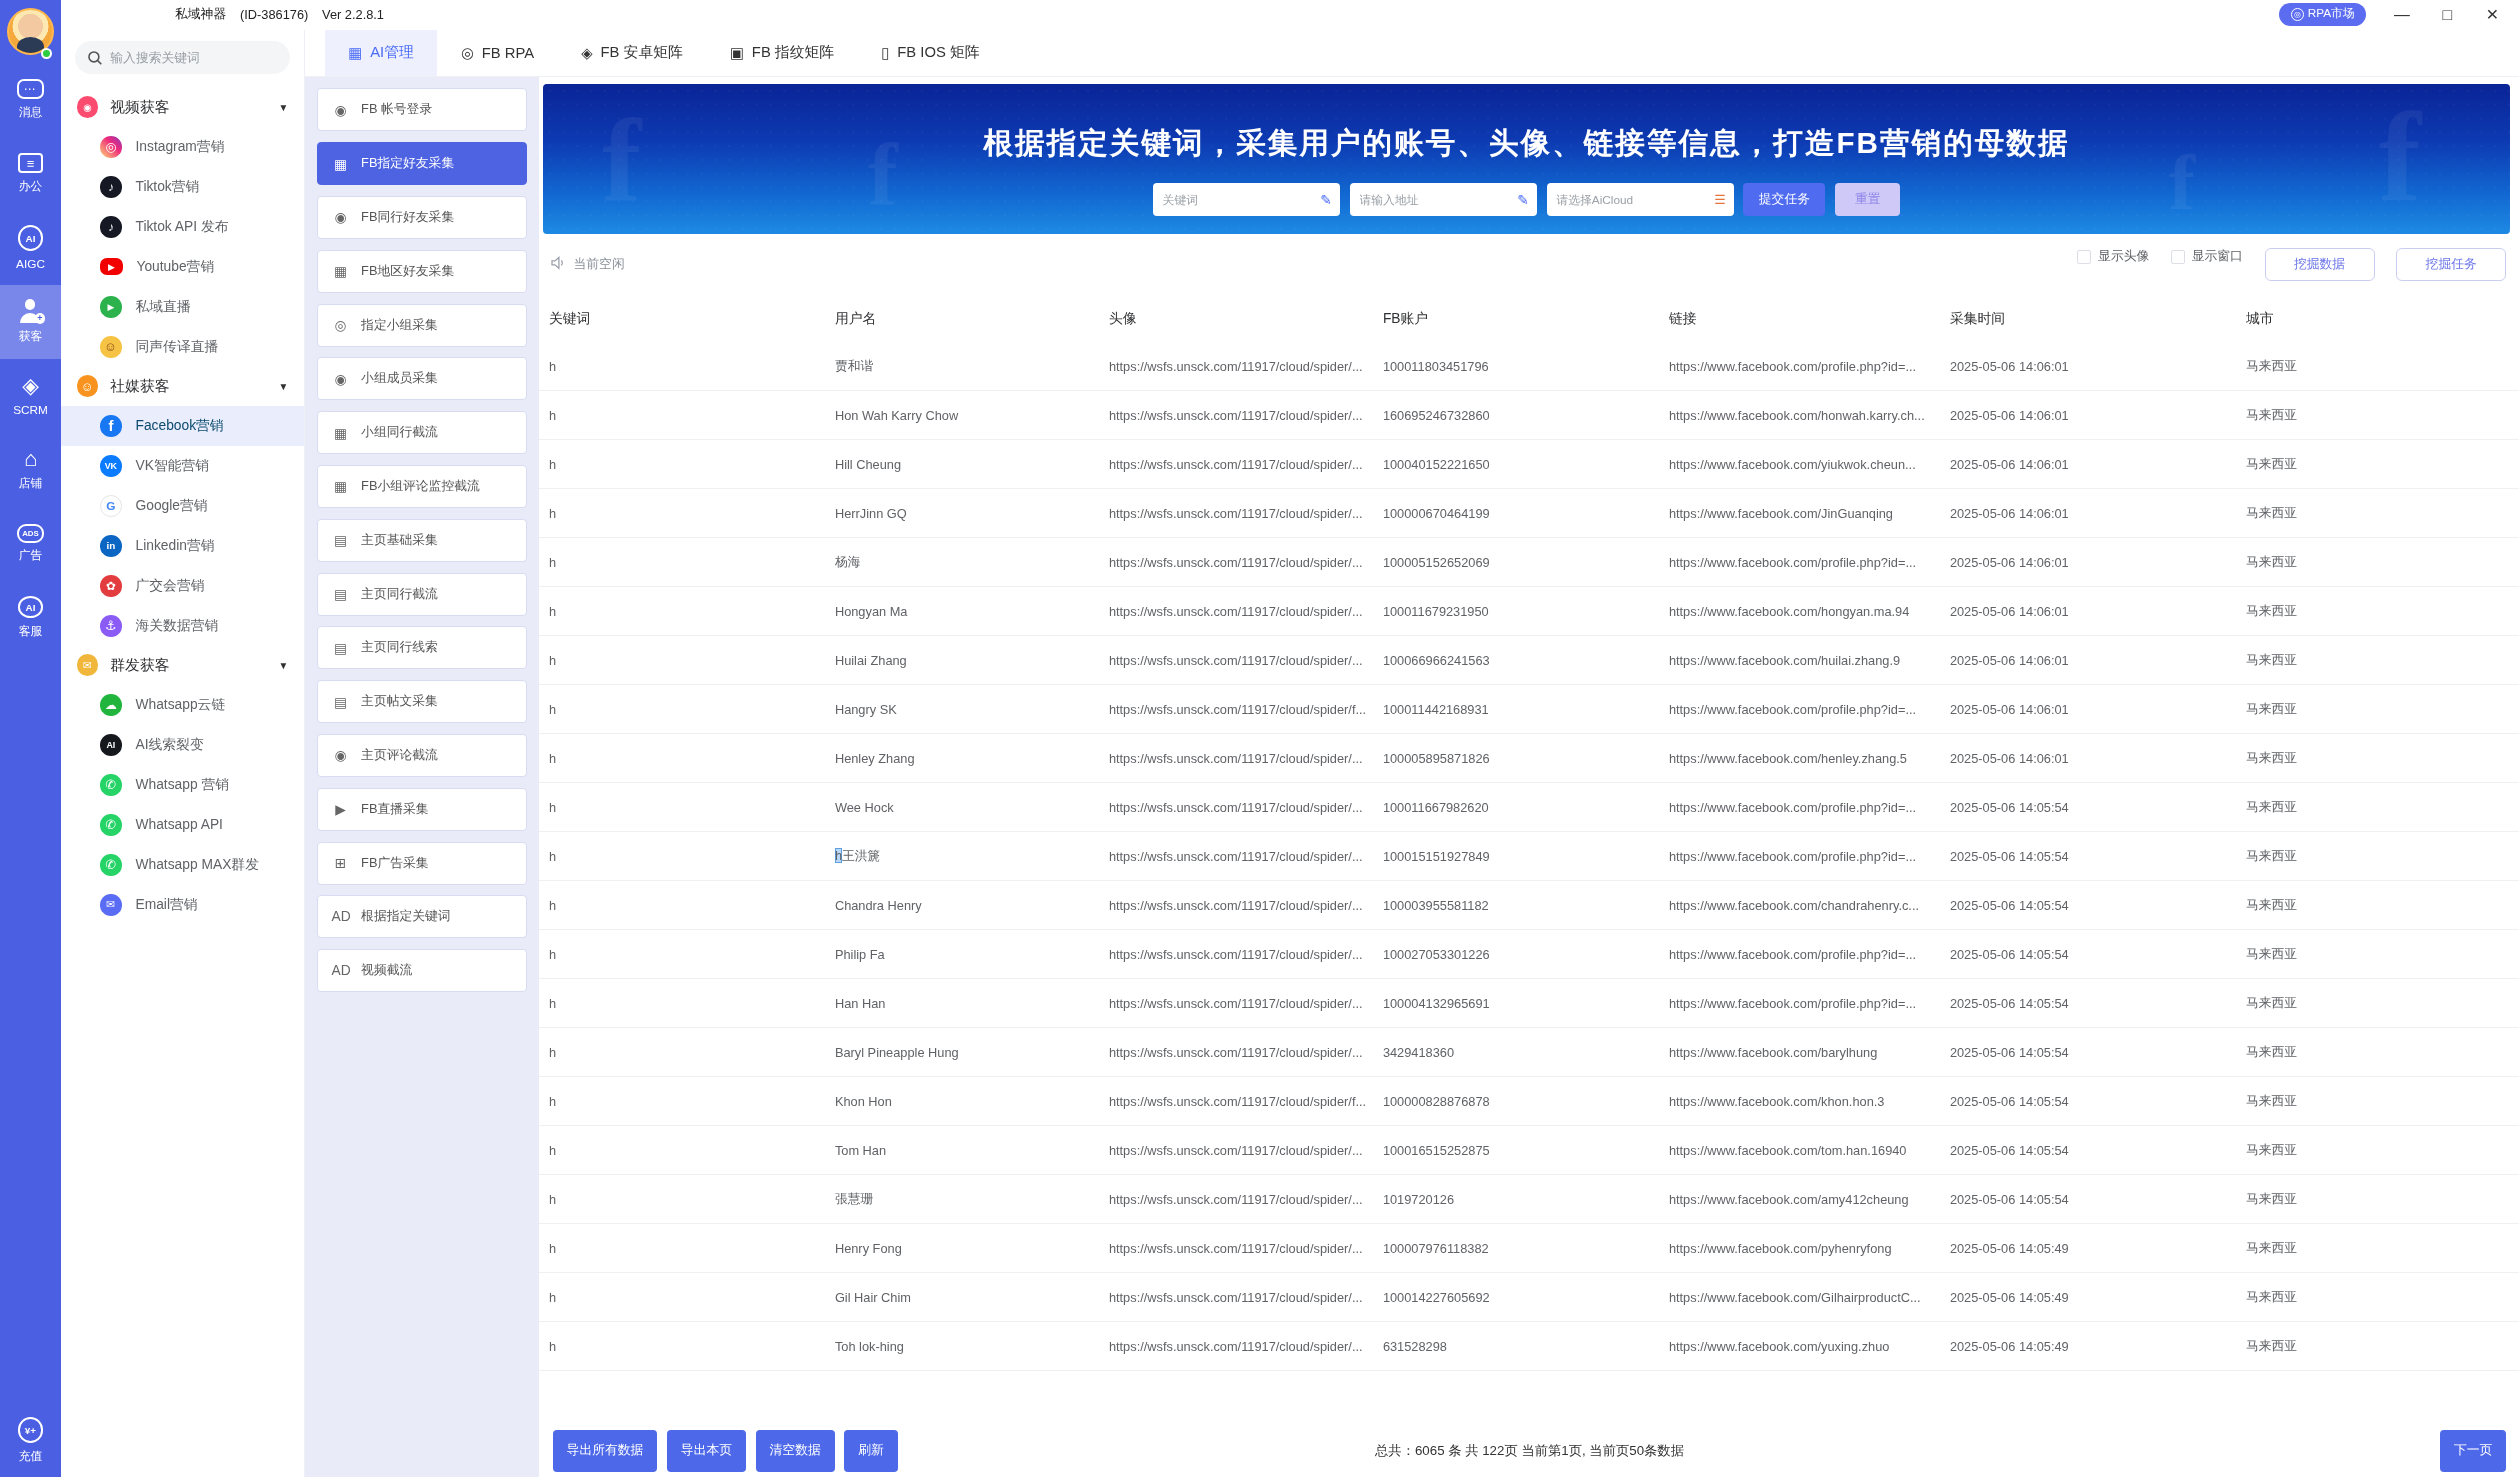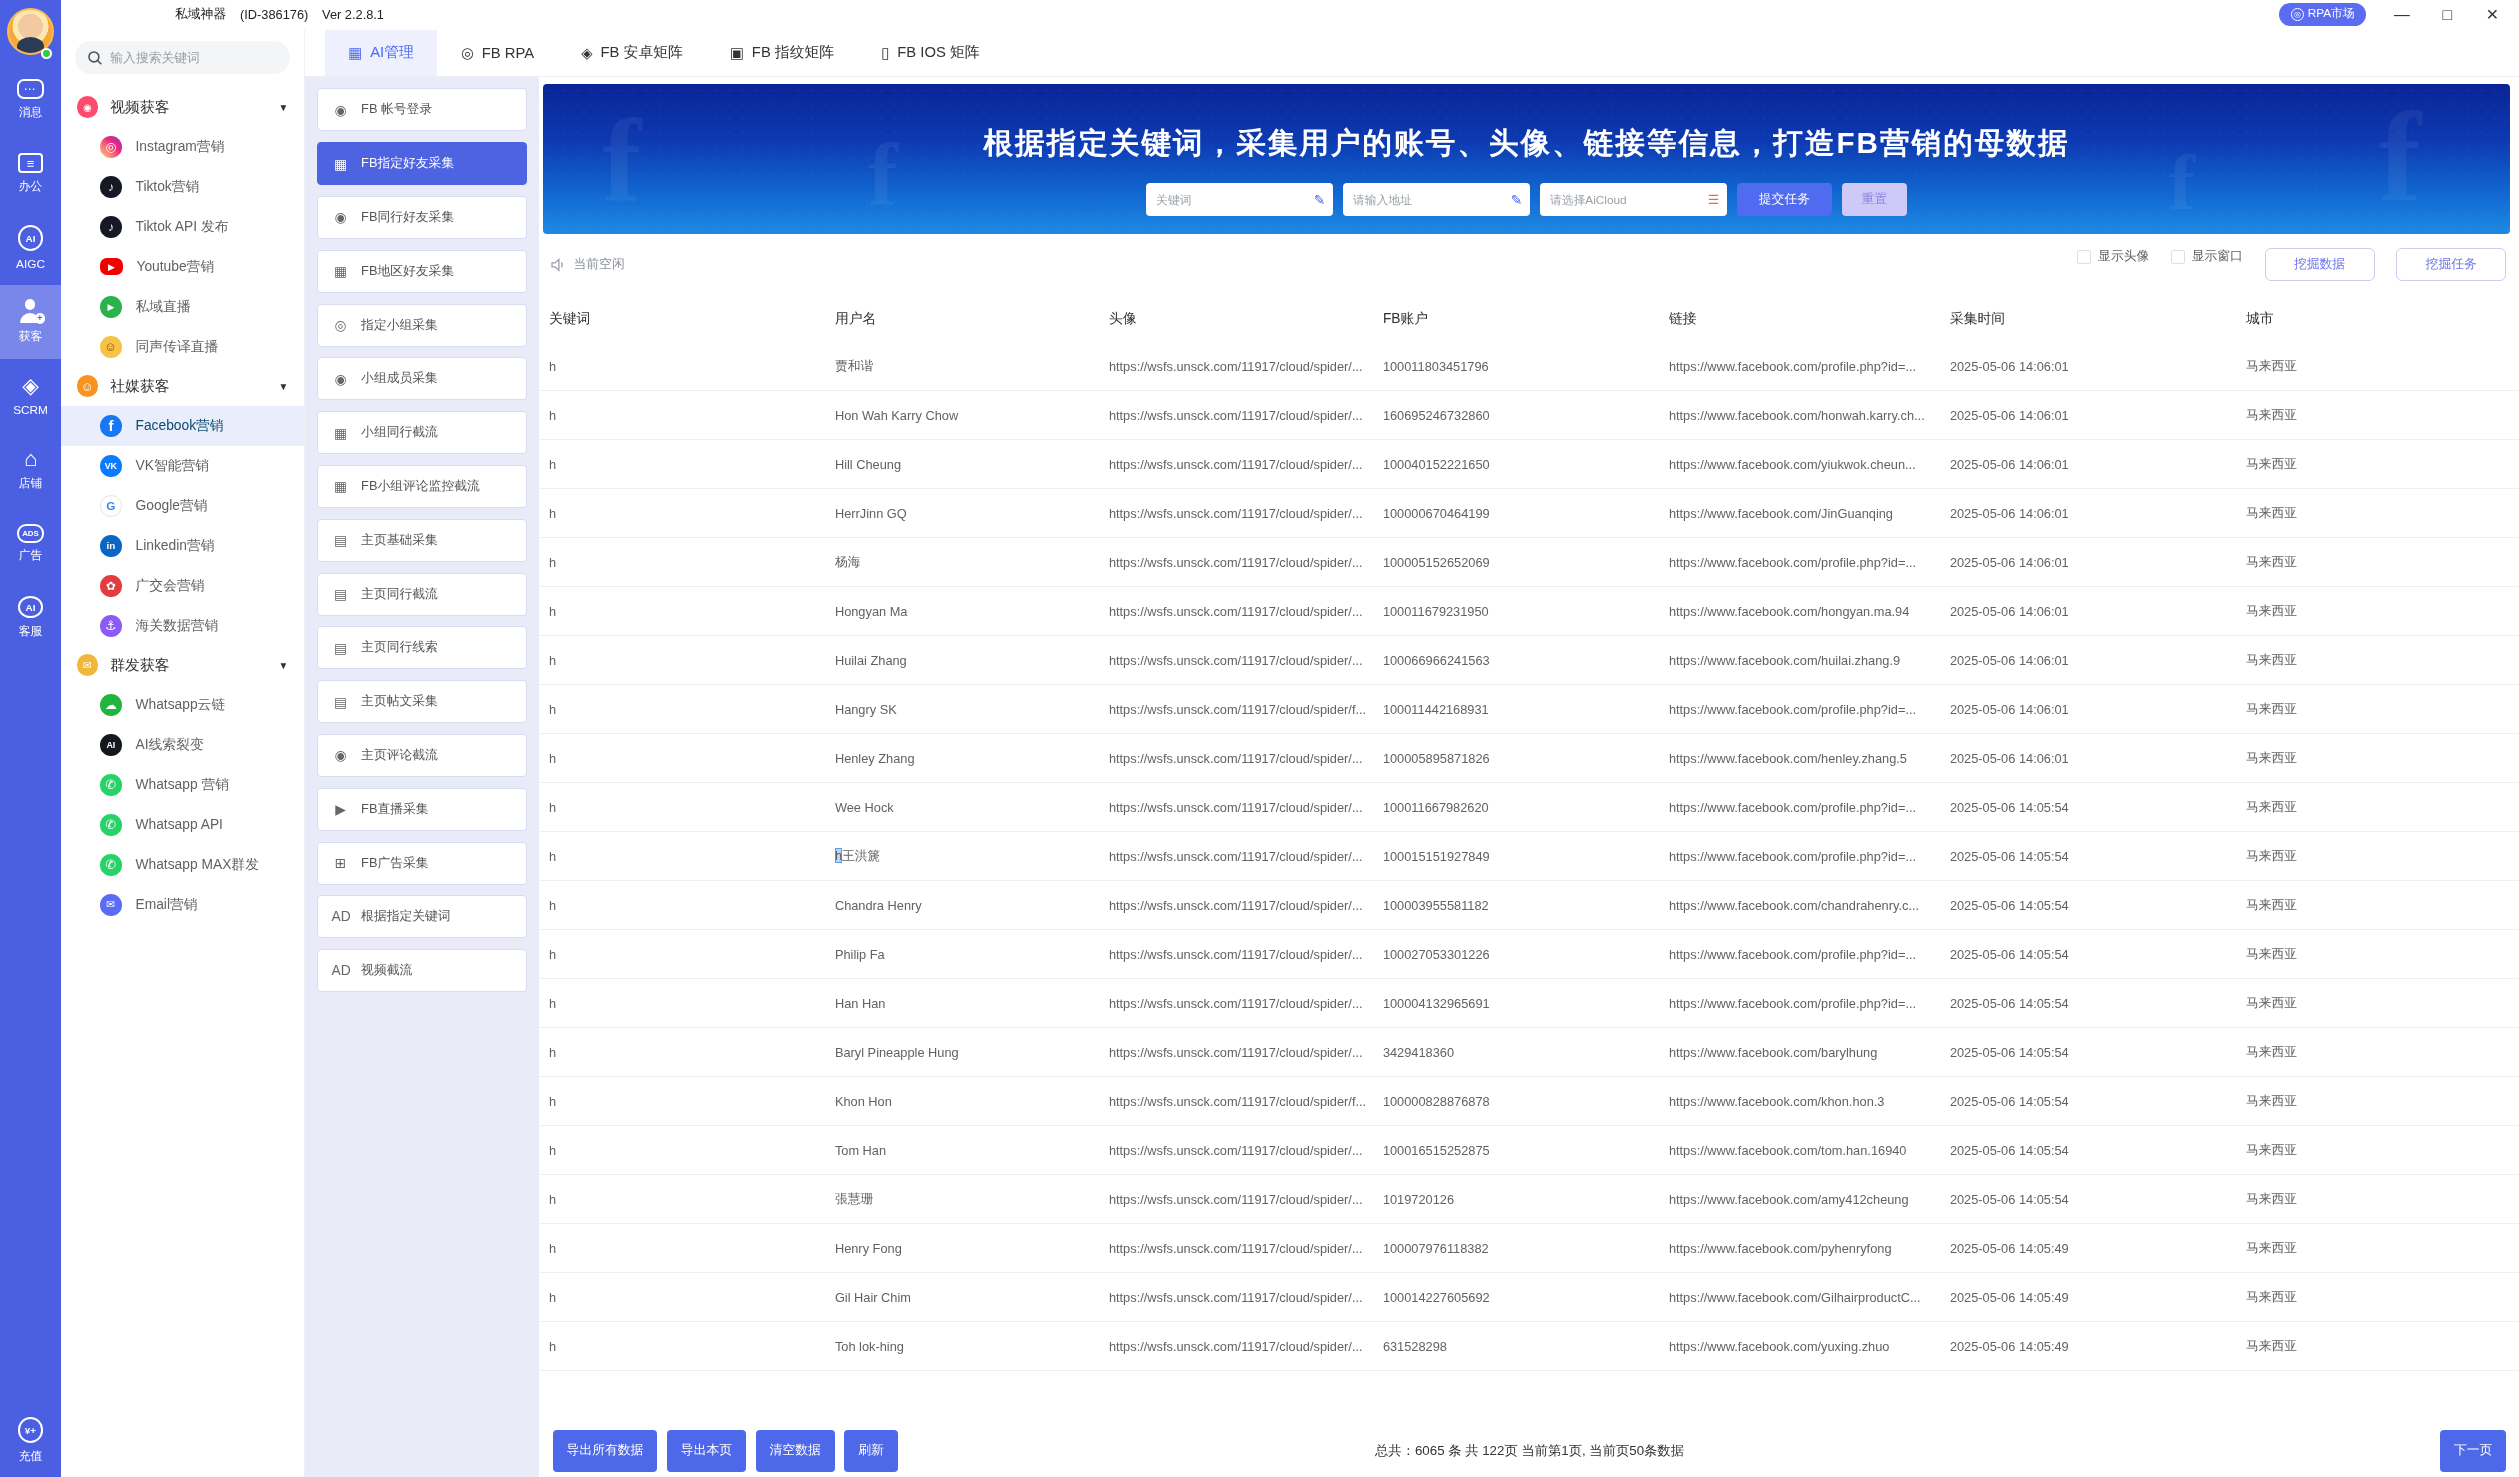--- a/index.html
+++ b/index.html
@@ -98,25 +98,25 @@
   .banner .dots { position:absolute; inset:0;
     background-image:radial-gradient(rgba(255,255,255,0.10) 1px, transparent 1.6px); background-size:13.8px 13.8px; opacity:.35; }
   .banner-title { position:absolute; top:39px; width:100%; text-align:center; color:#fff; font-size:29.6px; font-weight:700; letter-spacing:2px; }
   .banner-form { position:absolute; top:99px; width:100%; display:flex; justify-content:center; gap:9.9px; align-items:center; }
   .binput { width:187px; height:33px; background:#fff; border-radius:3.9px; display:flex; align-items:center; padding:0 7.9px 0 9.9px; }
   .binput input { flex:1; border:none; outline:none; font-size:11.8px; color:#333; min-width:0; background:transparent; }
   .binput input::placeholder { color:#9aa0a6; }
   .binput .edit-ic { color:#4a6bf5; font-size:13.8px; }
   .binput .list-ic { color:#e6733c; font-size:12.8px; }
   .bbtn { height:33px; border-radius:3.9px; font-size:12.8px; color:#fff; display:flex; align-items:center; justify-content:center; cursor:pointer; }
-  .bbtn.submit { width:95px; background:#4f6bef; }
+  .bbtn.submit { width:82px; background:#4f6bef; }
   .bbtn.reset { width:65px; background:#cfc9f7; color:#8f86e8; }
 
   .toolbar { height:61px; display:flex; align-items:center; padding:0 13.8px 0 11.8px; flex-shrink:0; }
-  .status-left { display:flex; align-items:center; gap:6.9px; color:#8a8f99; font-size:12.8px;font-family:Liberation Mono, monospace; }
+  .status-left { display:flex; align-items:flex-start; gap:6.9px; color:#8a8f99; font-size:12.8px;font-family:Liberation Mono, monospace; }
   .toolbar-right { margin-left:auto; display:flex; align-items:flex-start; gap:21.7px; }
   .chk { display:flex; align-items:center; gap:6.9px; color:#606266; font-size:12.8px; cursor:pointer; }
   .chk .box { width:13.8px; height:13.8px; border:1px solid #dcdfe6; border-radius:2px; background:#fff; }
   .obtn { min-width:110px; height:33px; border:1px solid #c9cdf0; border-radius:5.9px; background:#fff; color:#6b75e8; font-size:12.8px; display:flex; align-items:center; justify-content:center; cursor:pointer; }
 
   .thead, .trow { display:grid; grid-template-columns:286px 274px 274px 286px 281px 296px 1fr; align-items:center; }
   .thead { height:47px; flex-shrink:0; padding-right:7.9px; }
   .thead .hcell { font-size:13.8px; color:#303133; font-weight:500; padding-left:9.9px; white-space:nowrap; }
   .tbody { flex:1; overflow:hidden; }
   .trow { height:49px; border-bottom:1px solid #f0f0f0; }

